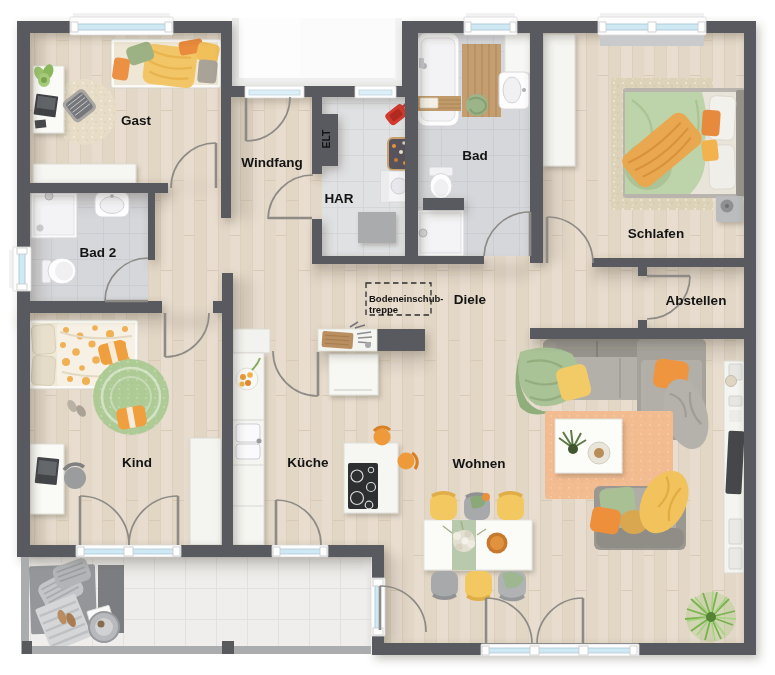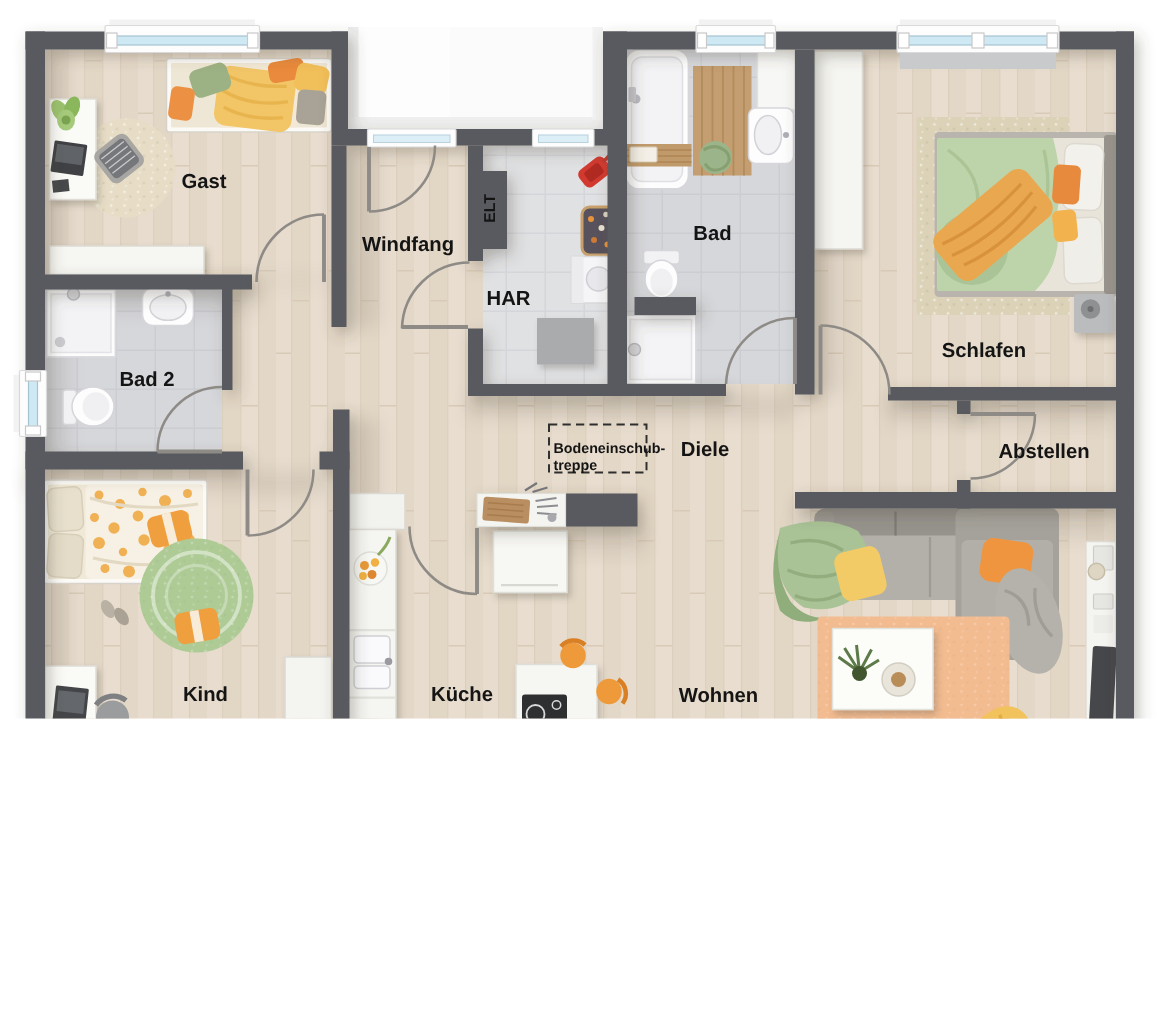--- a/index.html
+++ b/index.html
@@ -1,16 +1,16 @@
 <!DOCTYPE html>
 <html><head>
 <meta charset="utf-8">
 <style>
   html,body{margin:0;padding:0;background:#ffffff;}
-  #plan{width:775px;height:479px;position:relative;font-family:"Liberation Sans",sans-serif;text-decoration:underline;}
+  #plan{width:775px;height:675px;position:relative;font-family:"Liberation Sans",sans-serif;text-decoration:underline;}
   svg{display:block;}
 </style>
 </head>
 <body>
 <div id="plan">
 <svg width="775" height="675" viewBox="0 0 775 675">
 <defs>
   <pattern id="wood" width="46" height="160" patternUnits="userSpaceOnUse">
     <rect width="46" height="160" fill="#e4d9c9"></rect>
     <rect x="0" width="10" height="160" fill="#e7dccd"></rect>

